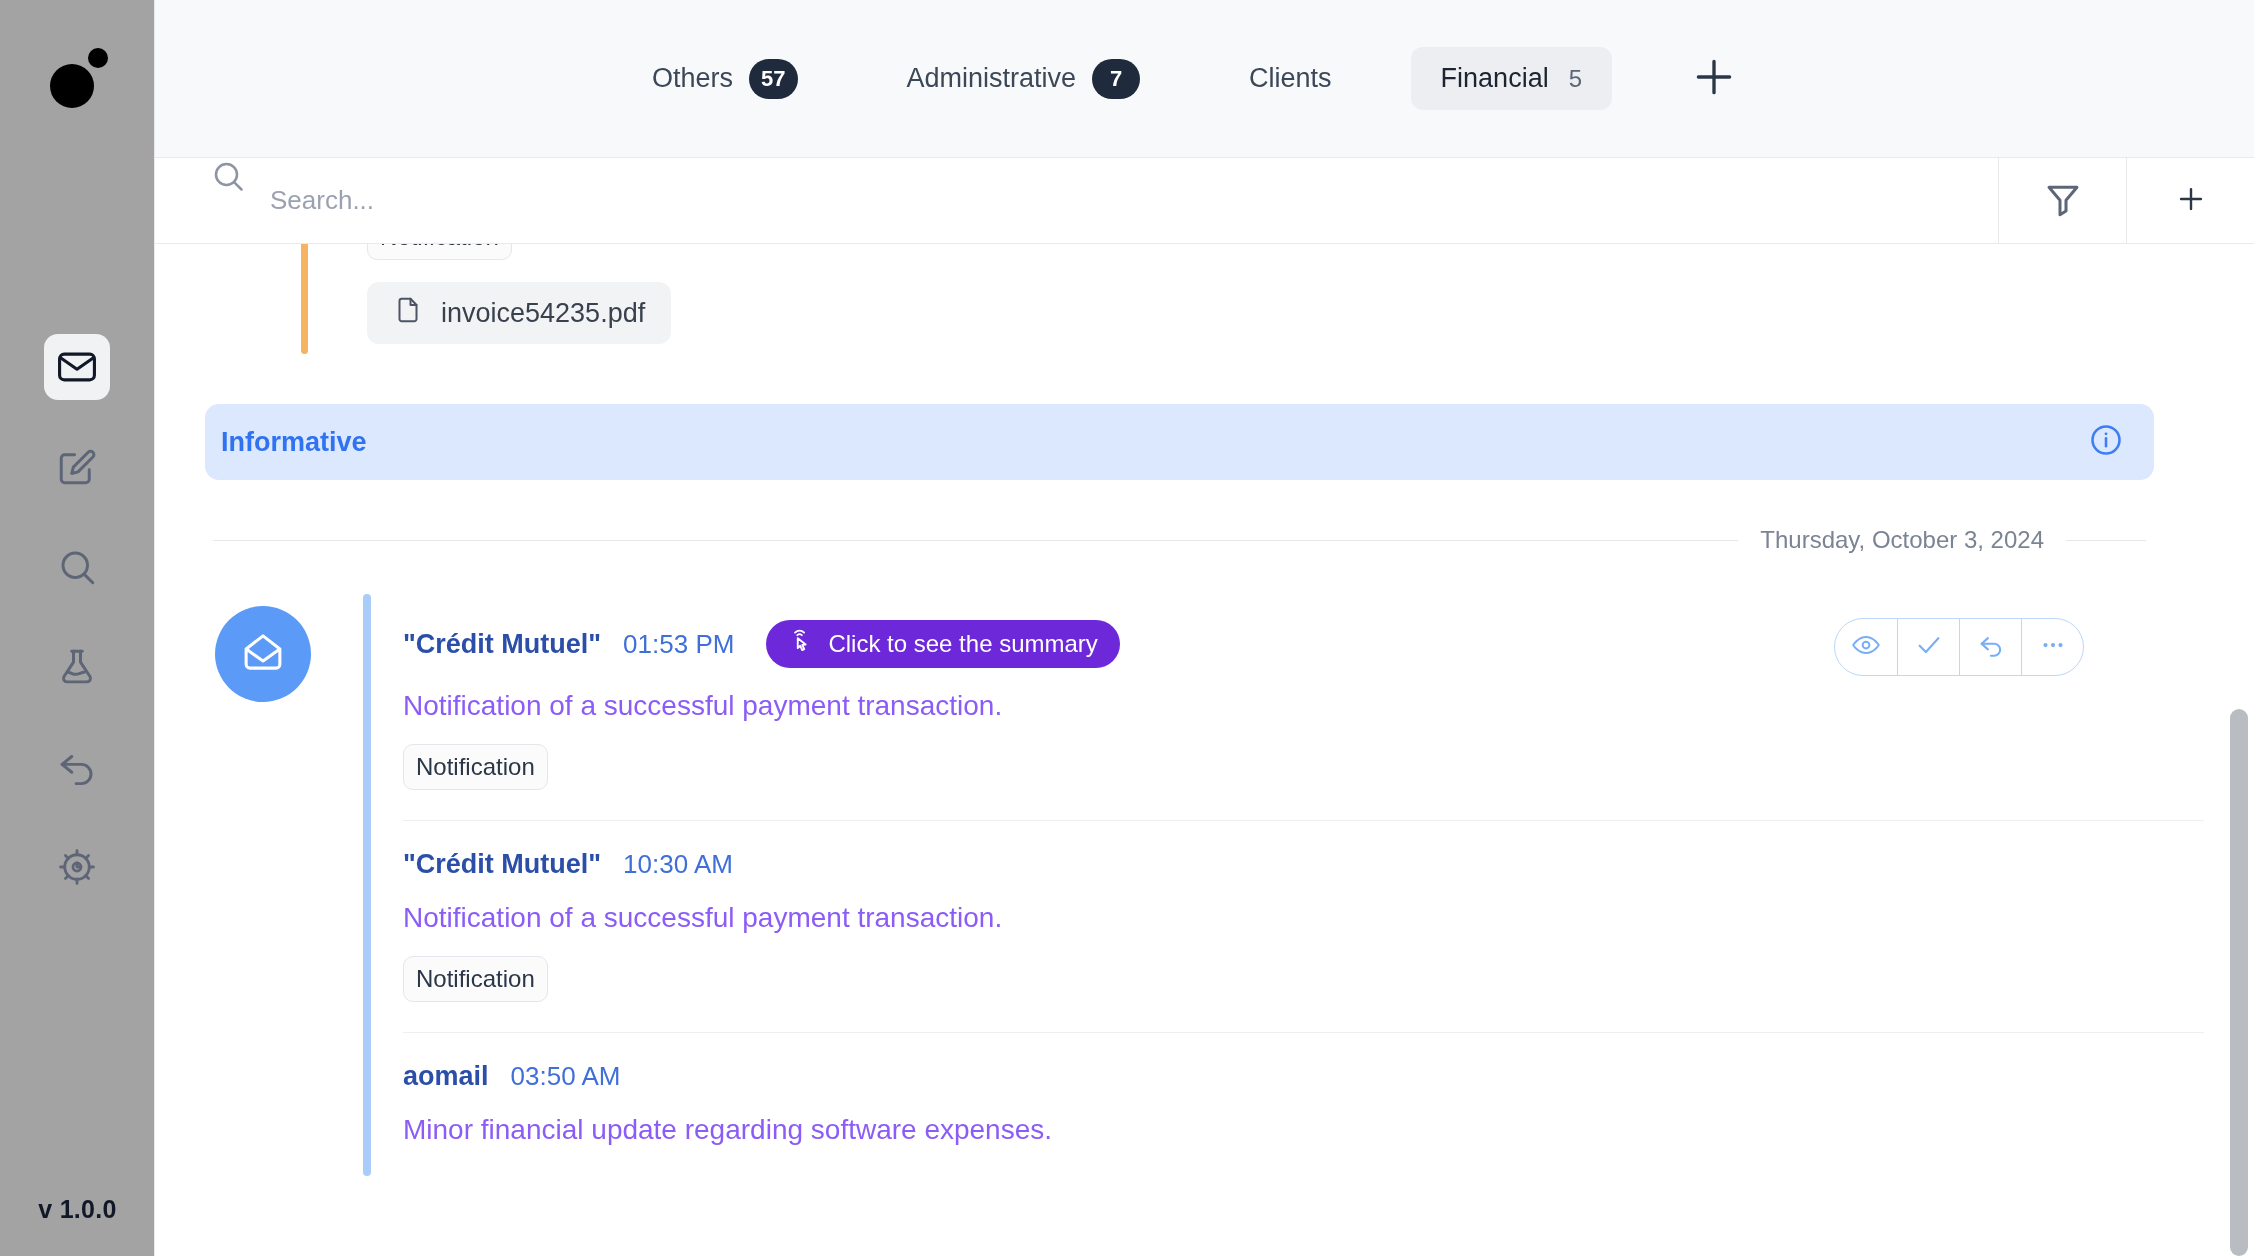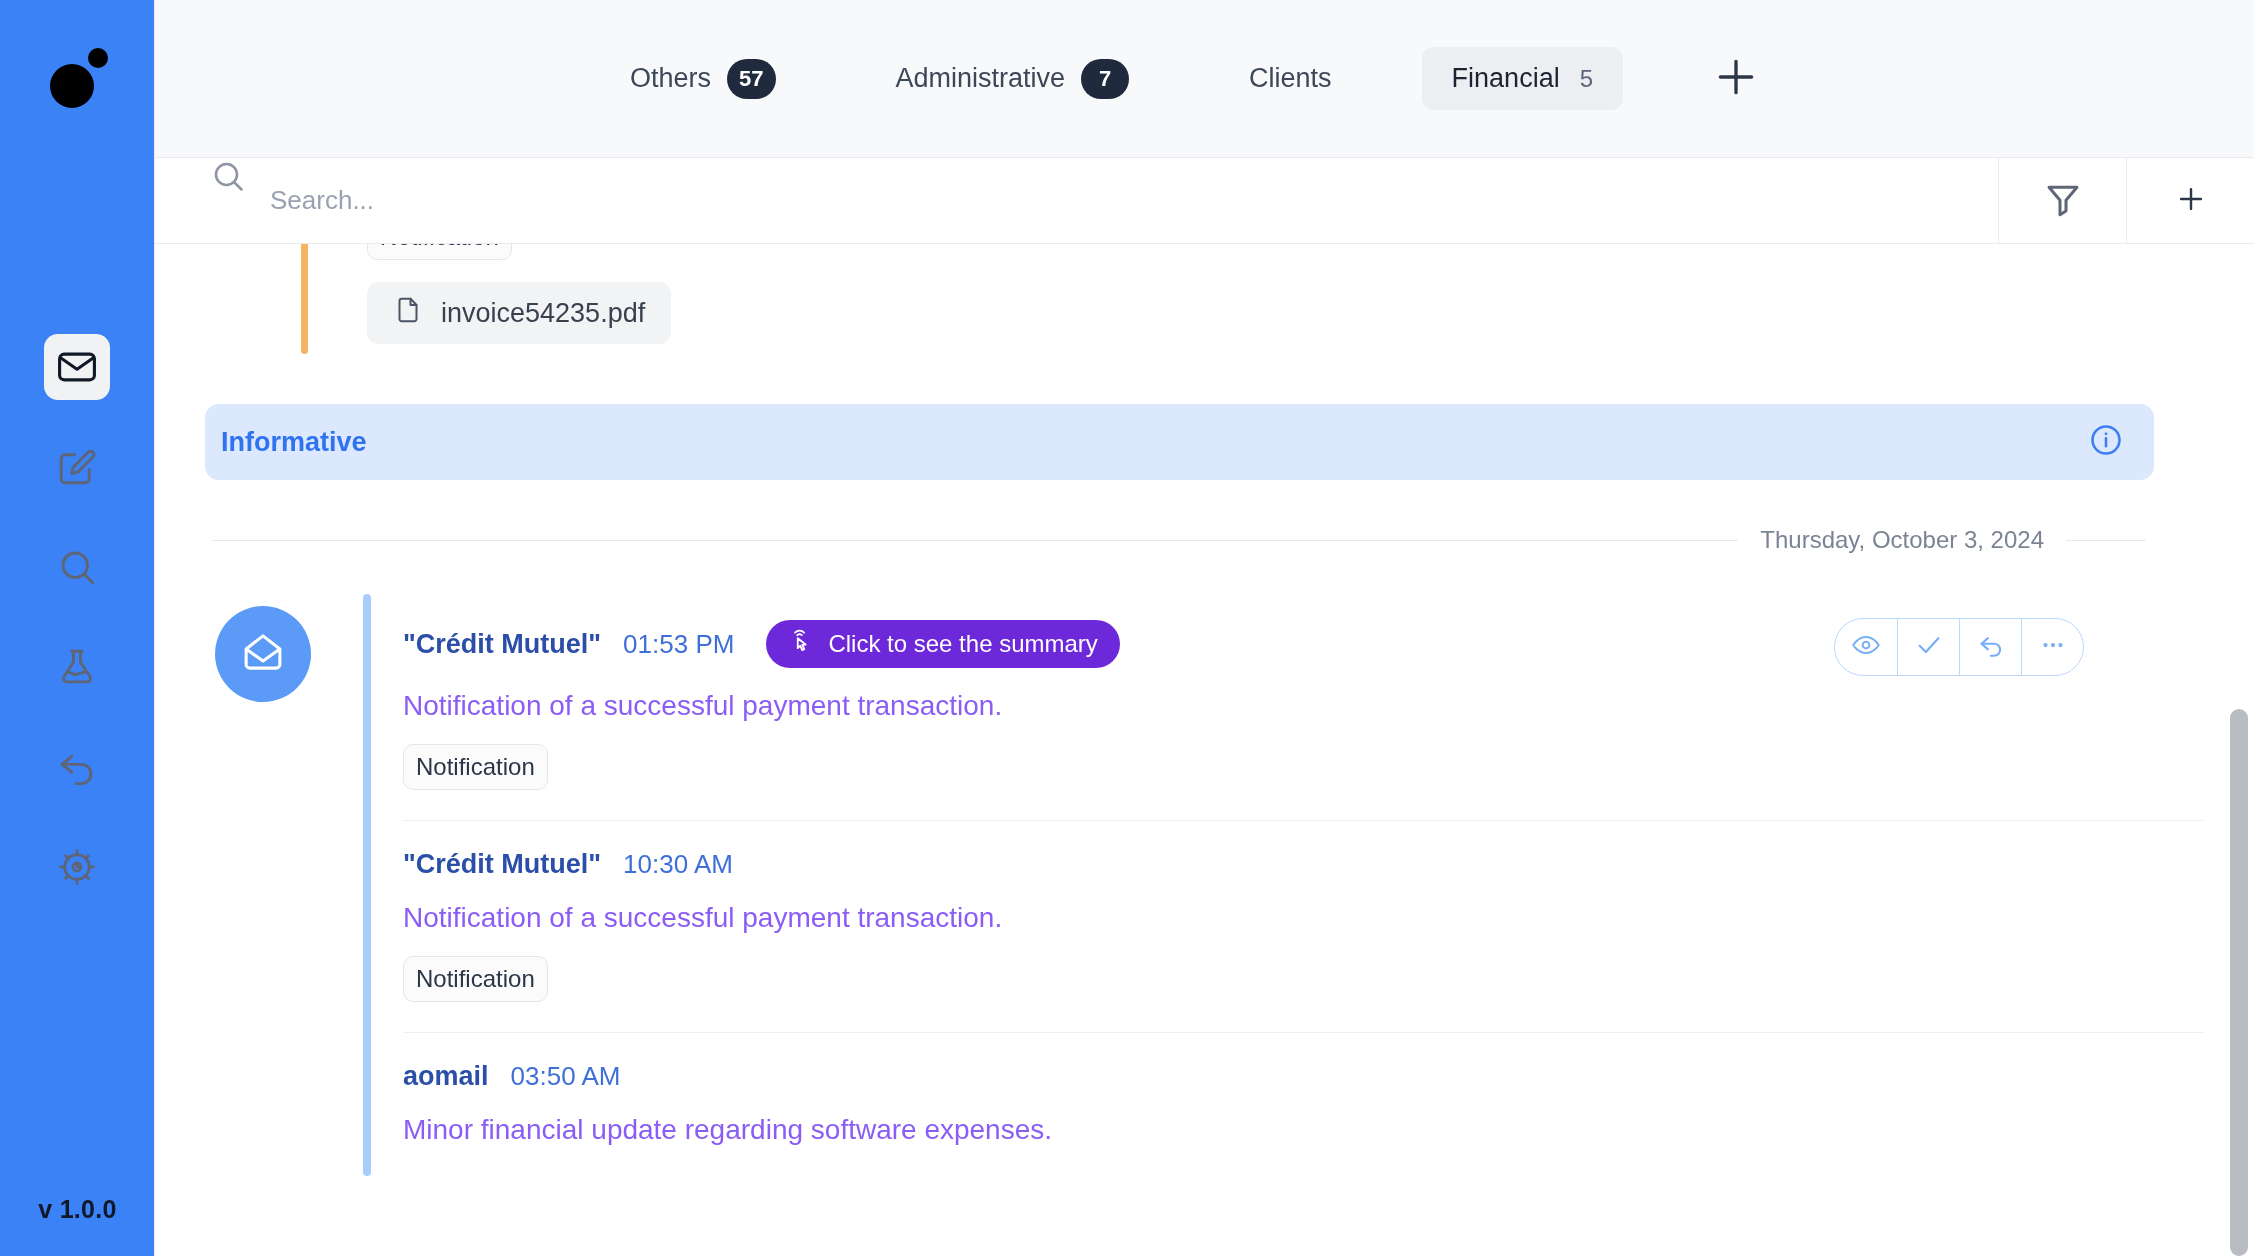--- a/index.html
+++ b/index.html
@@ -7,21 +7,21 @@
     width: 2254px; height: 1256px;
     font-family: "Liberation Sans", sans-serif;
     background: #ffffff;
     overflow: hidden;
   }
   .app { position: relative; width: 2254px; height: 1256px; display: flex; }
 
   
   .rail {
     width: 155px; height: 1256px;
-    background: #3b82f6;
+    background: #a3a3a3;
     border-right: 1px solid #e8eaee;
     display: flex; flex-direction: column; align-items: center;
     flex: 0 0 155px;
     position: relative;
   }
   .logo { margin-top: 42px; width: 70px; height: 62px; position: relative; }
   .logo .big { position: absolute; left: 8px; top: 22px; width: 44px; height: 44px; border-radius: 50%; background: #000; }
   .logo .small { position: absolute; left: 46px; top: 6px; width: 20px; height: 20px; border-radius: 50%; background: #000; }
 
   .rail-icons { margin-top: 230px; display: flex; flex-direction: column; align-items: center; gap: 34px; }
@@ -40,21 +40,21 @@
   }
 
   
   .main { flex: 1; display: flex; flex-direction: column; height: 1256px; position: relative; min-width: 0; }
 
   
   .tabbar {
     height: 158px; background: #f8f9fb;
     border-bottom: 1px solid #e8eaee;
     display: flex; align-items: center; justify-content: center;
-    gap: 16px; flex: 0 0 158px;
+    gap: 5px; flex: 0 0 158px;
     padding-right: 60px;
   }
   .tab {
     display: flex; align-items: center; gap: 16px;
     padding: 16px 30px; border-radius: 12px;
     font-size: 27px; color: #3c4758; white-space: nowrap;
     margin: 0 22px;
   }
   .tab.selected { background: #edeef1; color: #1b2430; }
   .tab .badge {

